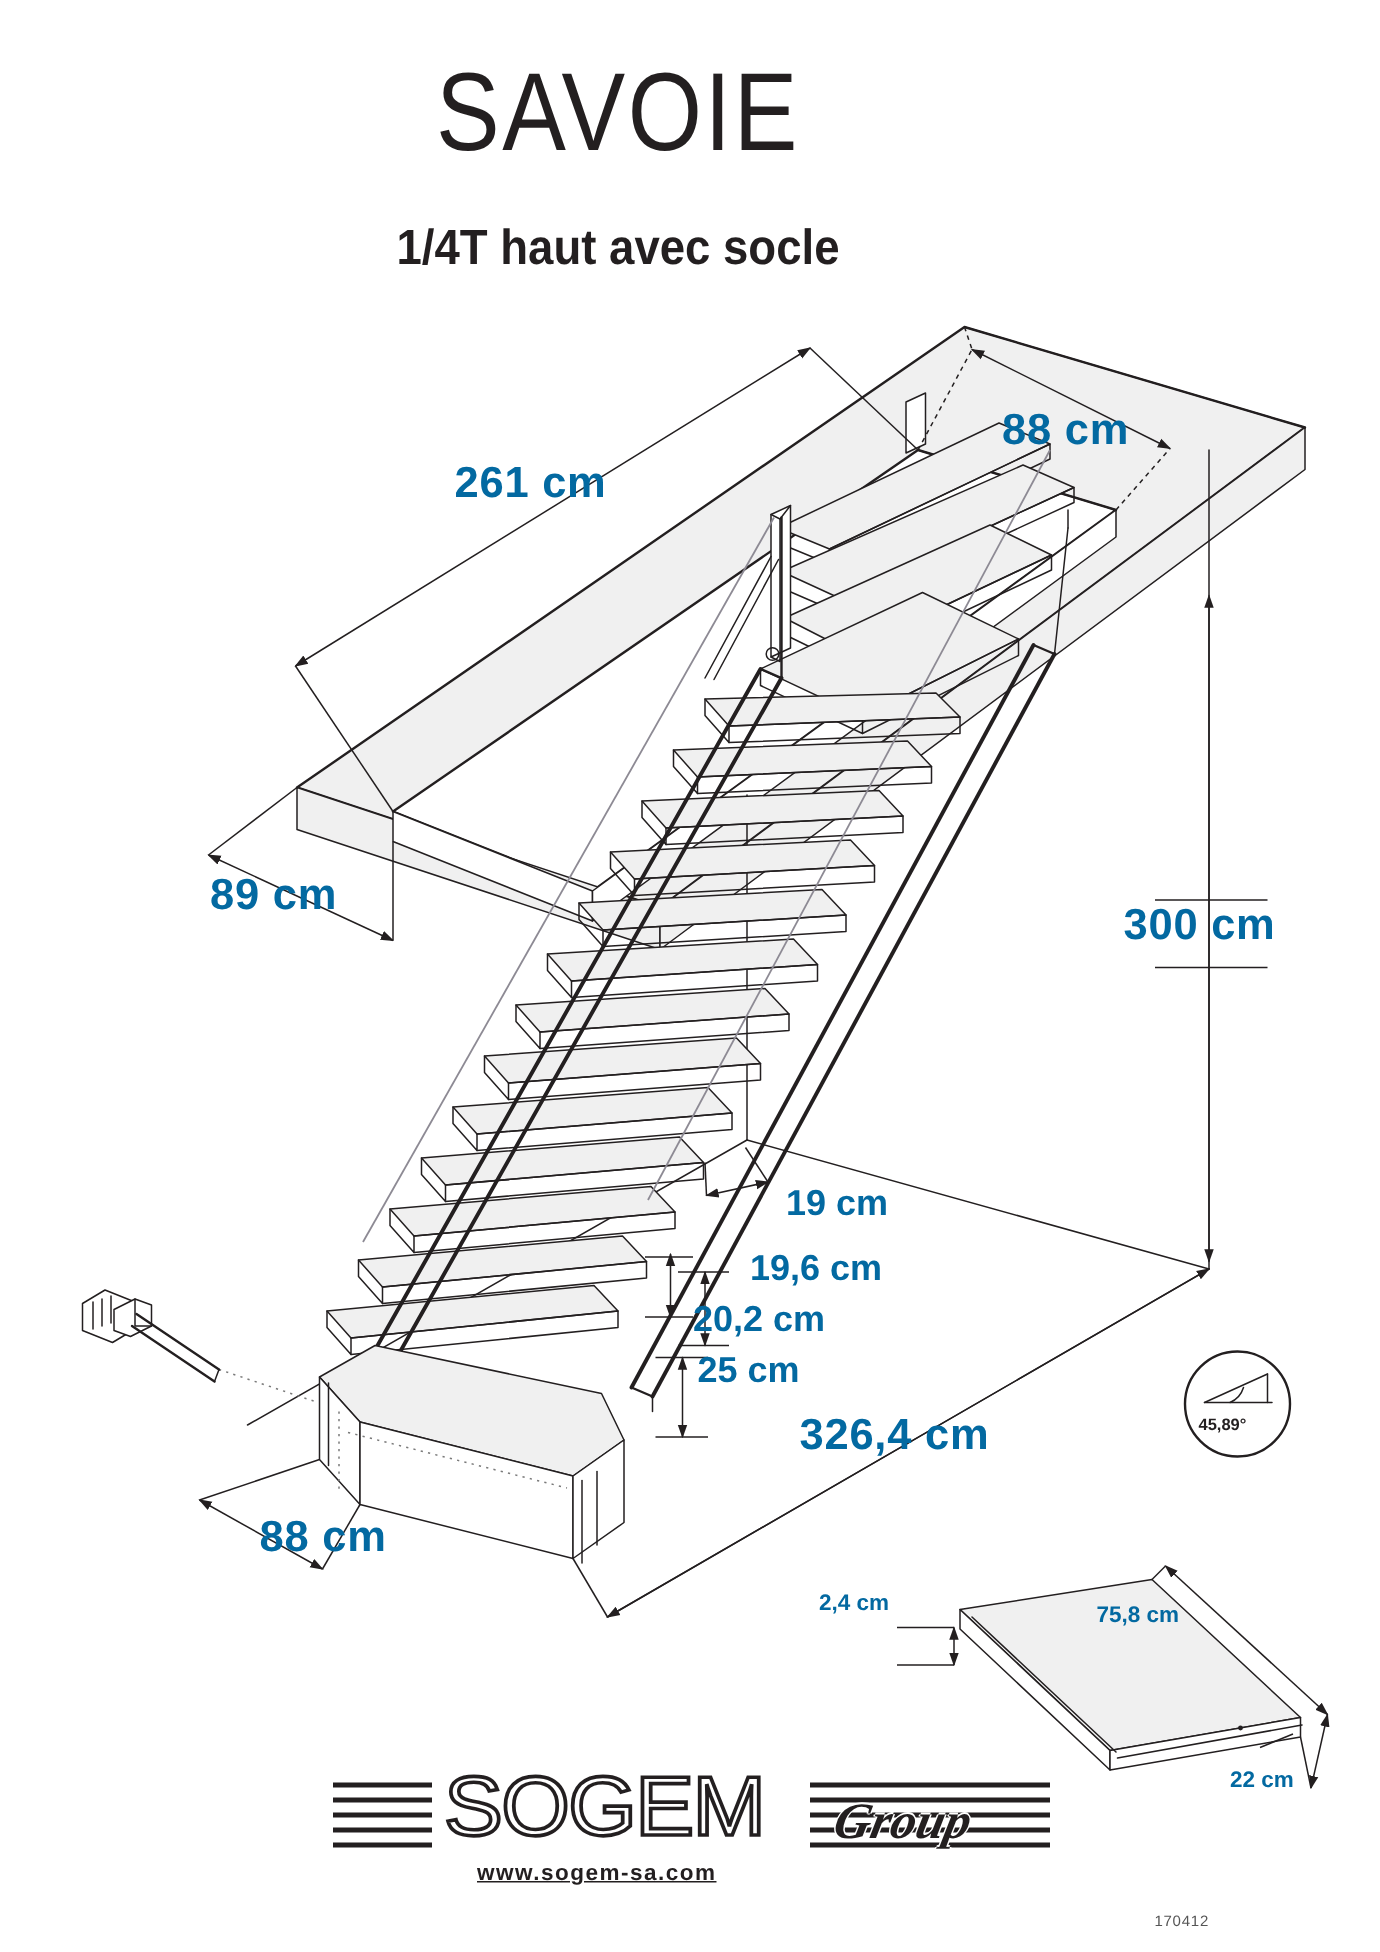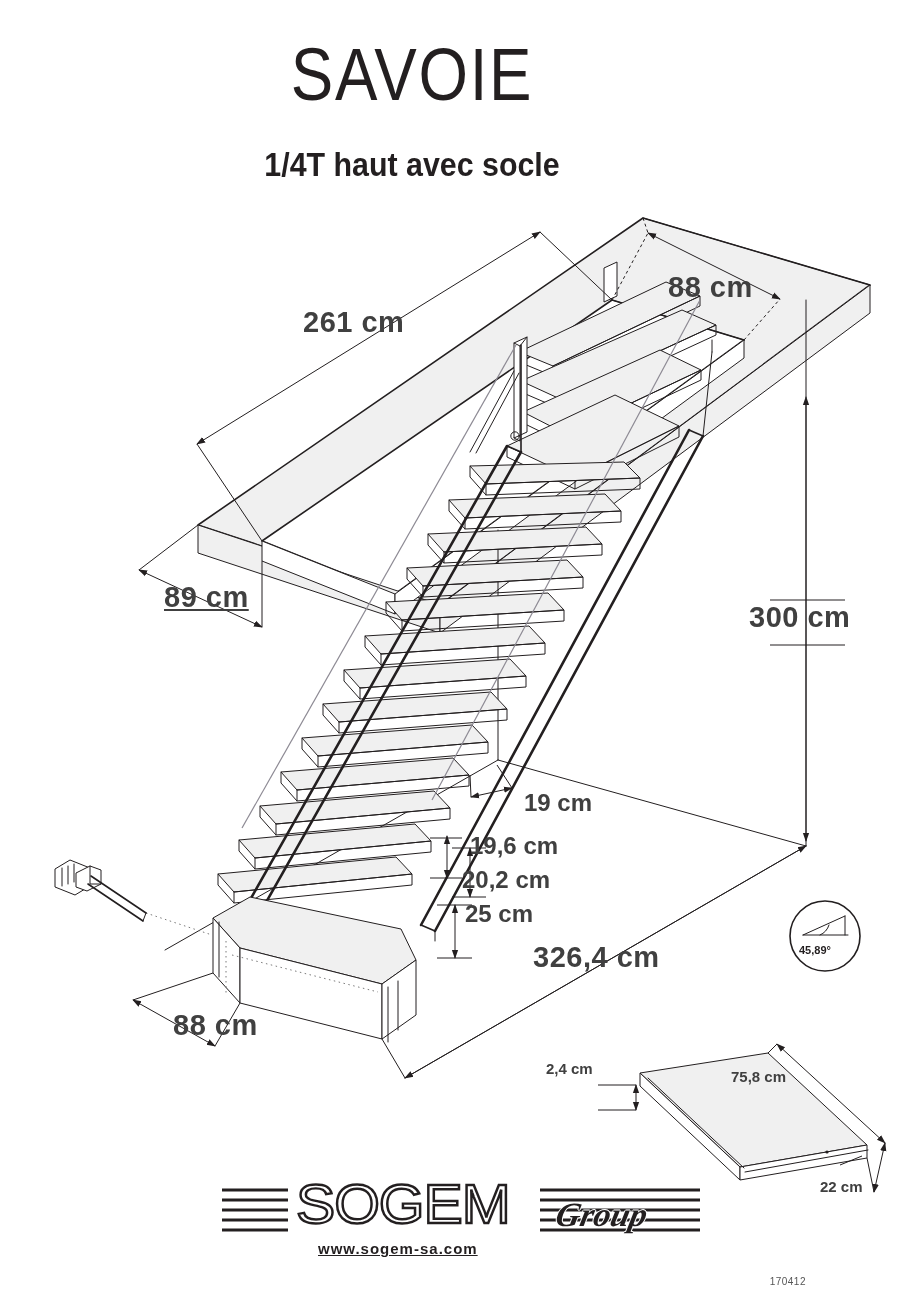--- a/index.html
+++ b/index.html
@@ -12,21 +12,21 @@
     position:absolute;left:0;right:0;top:38px;text-align:center;
     font-size:74px;letter-spacing:2px;font-weight:400;line-height:1;
     font-family:"Liberation Sans", sans-serif;
     transform:scaleX(0.86);transform-origin:center top;
   }
   .t-sub{
     position:absolute;left:0;right:0;top:148px;text-align:center;
     font-size:33px;font-weight:700;line-height:1;
     transform:scaleX(0.92);transform-origin:center top;
   }
-  .dim{position:absolute;font-weight:700;color:#404040;white-space:nowrap;
+  .dim{position:absolute;font-weight:700;color:#0369a1;white-space:nowrap;
        font-family:"Liberation Sans", sans-serif;}
   .dim.big{font-size:29px;letter-spacing:0.5px;}
   .dim.med{font-size:24px;}
   .dim.sm{font-size:15px;}
   .refno{position:absolute;right:18px;bottom:14px;font-size:10px;color:#555;
          letter-spacing:0.5px;font-family:"Liberation Sans", sans-serif;}
   .site{position:absolute;font-size:15px;font-weight:700;letter-spacing:1px;
         font-family:"Liberation Sans", sans-serif;}
   svg{display:block;}
   .vec{position:absolute;left:0;top:0;}
@@ -330,27 +330,27 @@
         <line x1="540" y1="1220" x2="700" y2="1220"></line>
         <line x1="540" y1="1230" x2="700" y2="1230"></line>
       </g>
     </g>
   </svg>
 
   <div class="dim big" style="left:303px;top:306px;">261 cm</div>
 
   <div class="dim big" style="left:668px;top:271px;">88 cm</div>
 
-  <div class="dim big" style="left:164px;top:581px;text-decoration:underline;">89 cm</div>
+  <div class="dim big" style="left:140px;top:581px;">89 cm</div>
 
   <div class="dim big" style="left:749px;top:601px;">300 cm</div>
 
   <div class="dim med" style="left:524px;top:789px;">19 cm</div>
 
-  <div class="dim med" style="left:470px;top:832px;">19,6 cm</div>
+  <div class="dim med" style="left:500px;top:832px;">19,6 cm</div>
 
   <div class="dim med" style="left:462px;top:866px;">20,2 cm</div>
 
   <div class="dim med" style="left:465px;top:900px;">25 cm</div>
 
   <div class="dim big" style="left:533px;top:941px;">326,4 cm</div>
 
   <div class="dim big" style="left:173px;top:1009px;">88 cm</div>
 
   <div class="ang-val" style="left:799px;top:944px;">45,89°</div>

